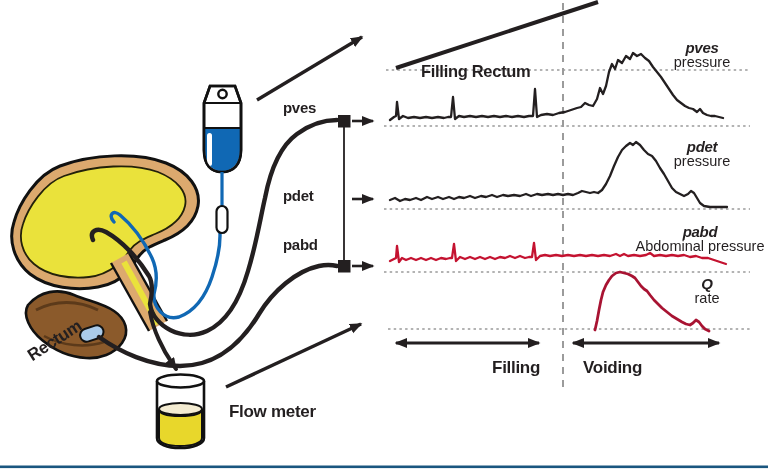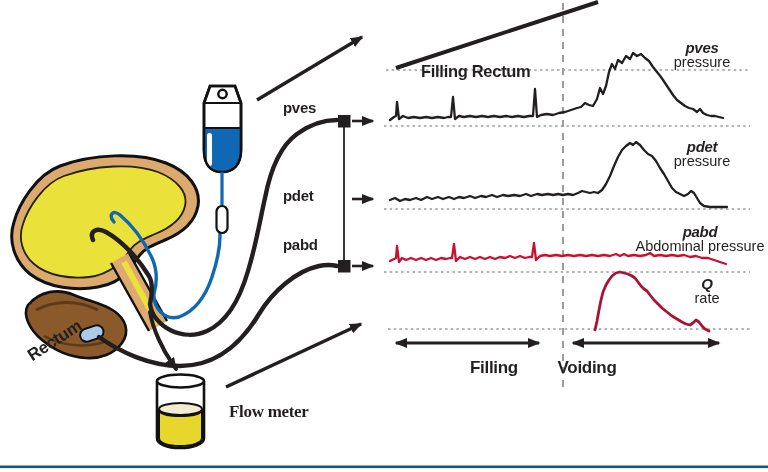--- a/index.html
+++ b/index.html
@@ -12,24 +12,24 @@
   .fill-vol{left:421px;top:62px;font-size:16.5px;}
   .cath-pves{left:283px;top:99px;font-size:15px;}
   .cath-pdet{left:283px;top:187px;font-size:15px;}
   .cath-pabd{left:283px;top:236px;font-size:15px;}
   .blk{position:absolute;text-align:center;font-size:14.5px;line-height:14.5px;}
   .blk .term{font-size:15px;line-height:15px;}
   .blk-pves{left:646px;top:40px;width:112px;}
   .blk-pdet{left:646px;top:139px;width:112px;}
   .blk-pabd{left:620px;top:224px;width:160px;}
   .blk-q{left:652px;top:276px;width:110px;}
-  .flowmeter{left:229px;top:402px;font-size:17px;font-family:Liberation Serif, serif;}
+  .flowmeter{left:229px;top:402px;font-size:17px;}
   .rectum{left:24px;top:349px;font-size:17px;transform:rotate(-33deg);transform-origin:left top;}
-  .filling{left:470px;top:358px;width:70px;text-align:left;font-size:17px;}
-  .voiding{left:552px;top:358px;width:70px;text-align:center;font-size:17px;}
+  .filling{left:470px;top:358px;width:70px;text-align:right;font-size:17px;}
+  .voiding{left:572px;top:358px;width:70px;text-align:right;font-size:17px;}
 </style>
 </head>
 <body>
 
 <div id="fig">
 
   <svg id="art" width="768" height="472" viewBox="0 0 768 472">
     <defs>
       <marker id="mA" markerUnits="userSpaceOnUse" markerWidth="15" markerHeight="12" refX="11" refY="5" orient="auto">
         <path d="M0,0 L12.5,5 L0,10 Z" fill="#231F20"></path>

